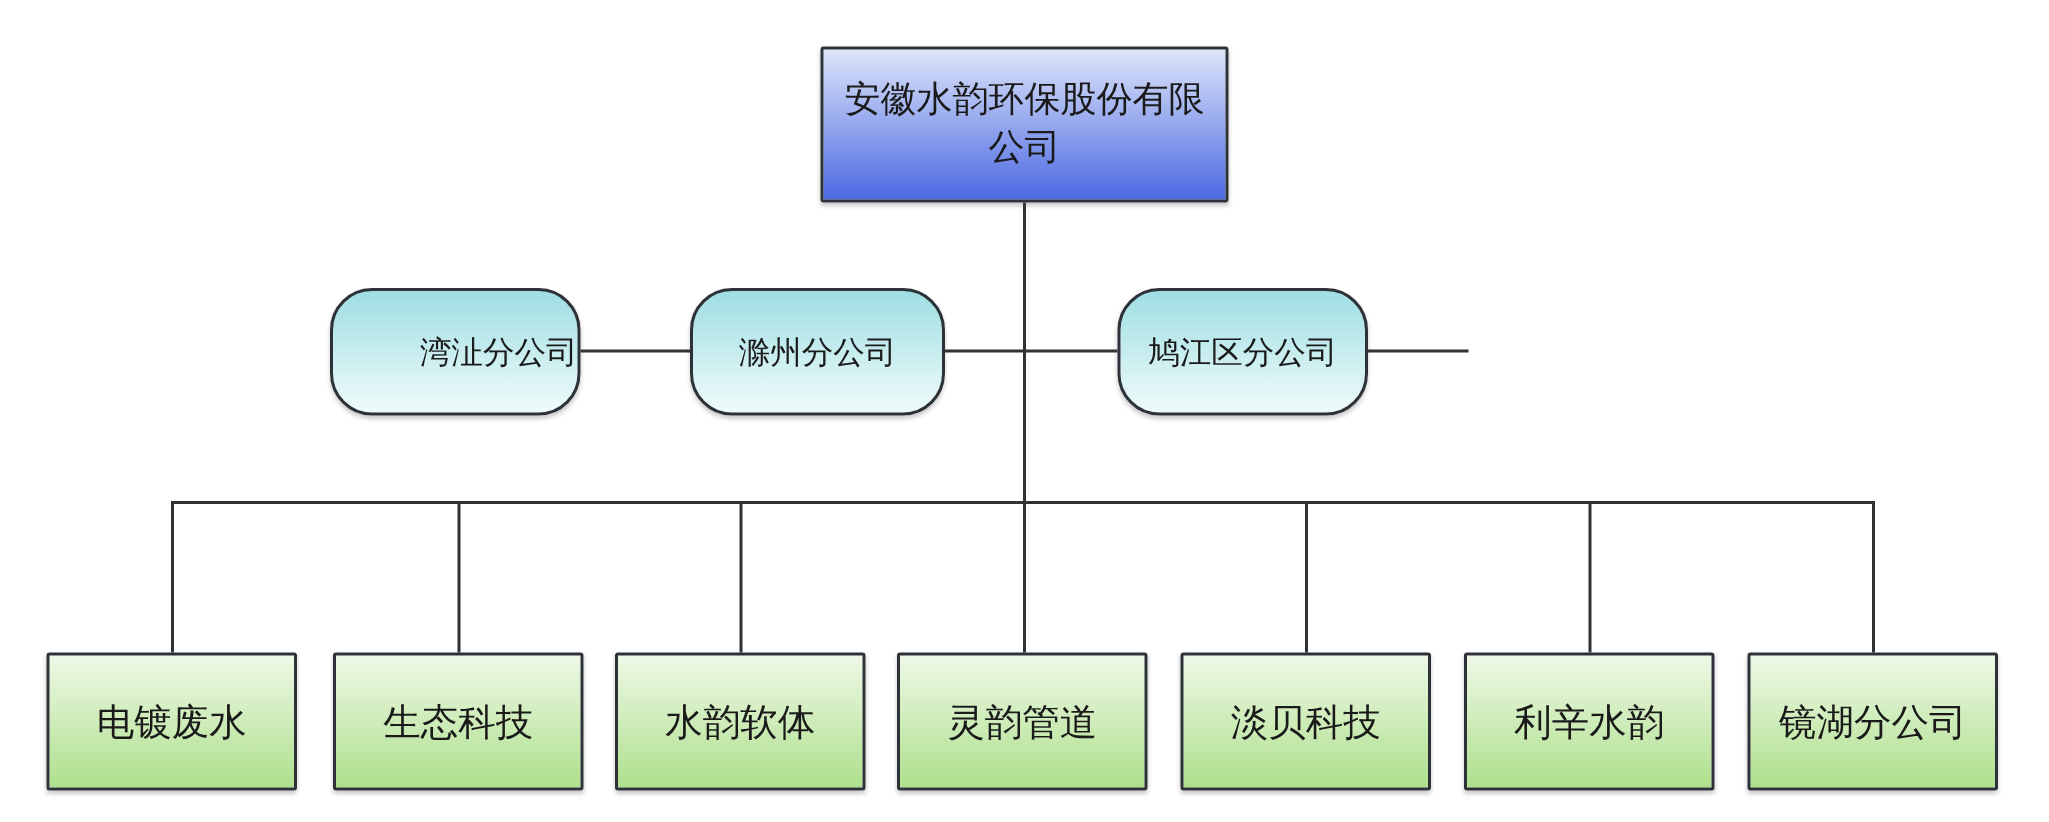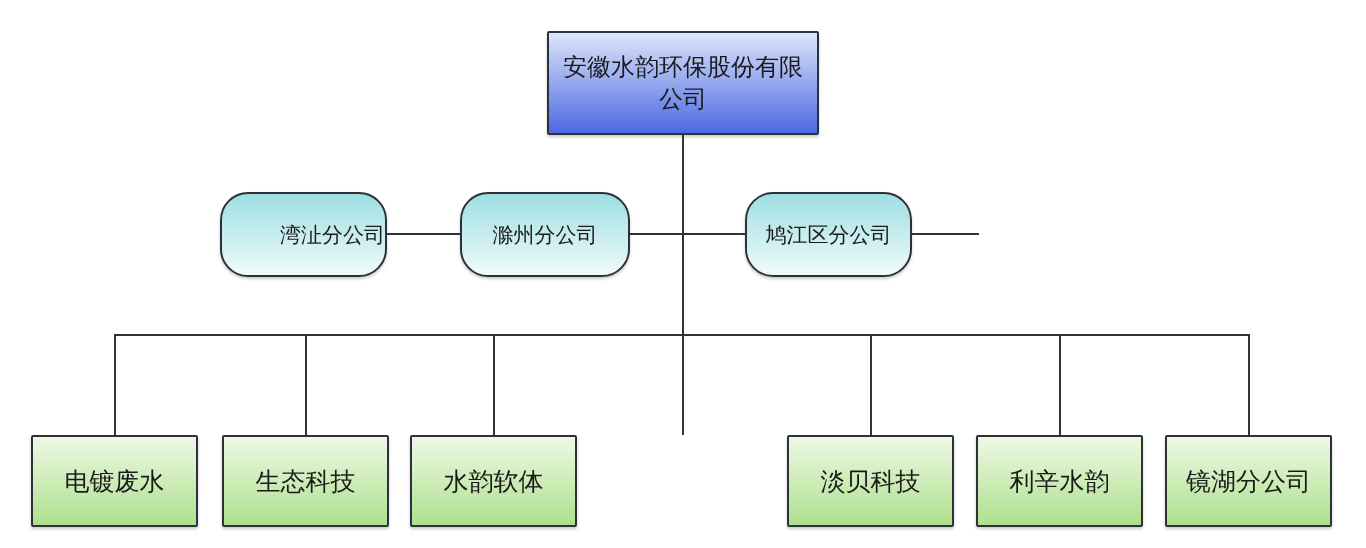--- a/index.html
+++ b/index.html
@@ -105,20 +105,23 @@
 
   <div class="box sub-box sub-0">
     <span class="label">电镀废水</span>
   </div>
   <div class="box sub-box sub-1">
     <span class="label">生态科技</span>
   </div>
   <div class="box sub-box sub-2">
     <span class="label">水韵软体</span>
   </div>
+  <div class="box sub-box sub-3">
+    <span class="label">灵韵管道</span>
+  </div>
   <div class="box sub-box sub-4">
     <span class="label">淡贝科技</span>
   </div>
   <div class="box sub-box sub-5">
     <span class="label">利辛水韵</span>
   </div>
   <div class="box sub-box sub-6">
     <span class="label">镜湖分公司</span>
   </div>
 

